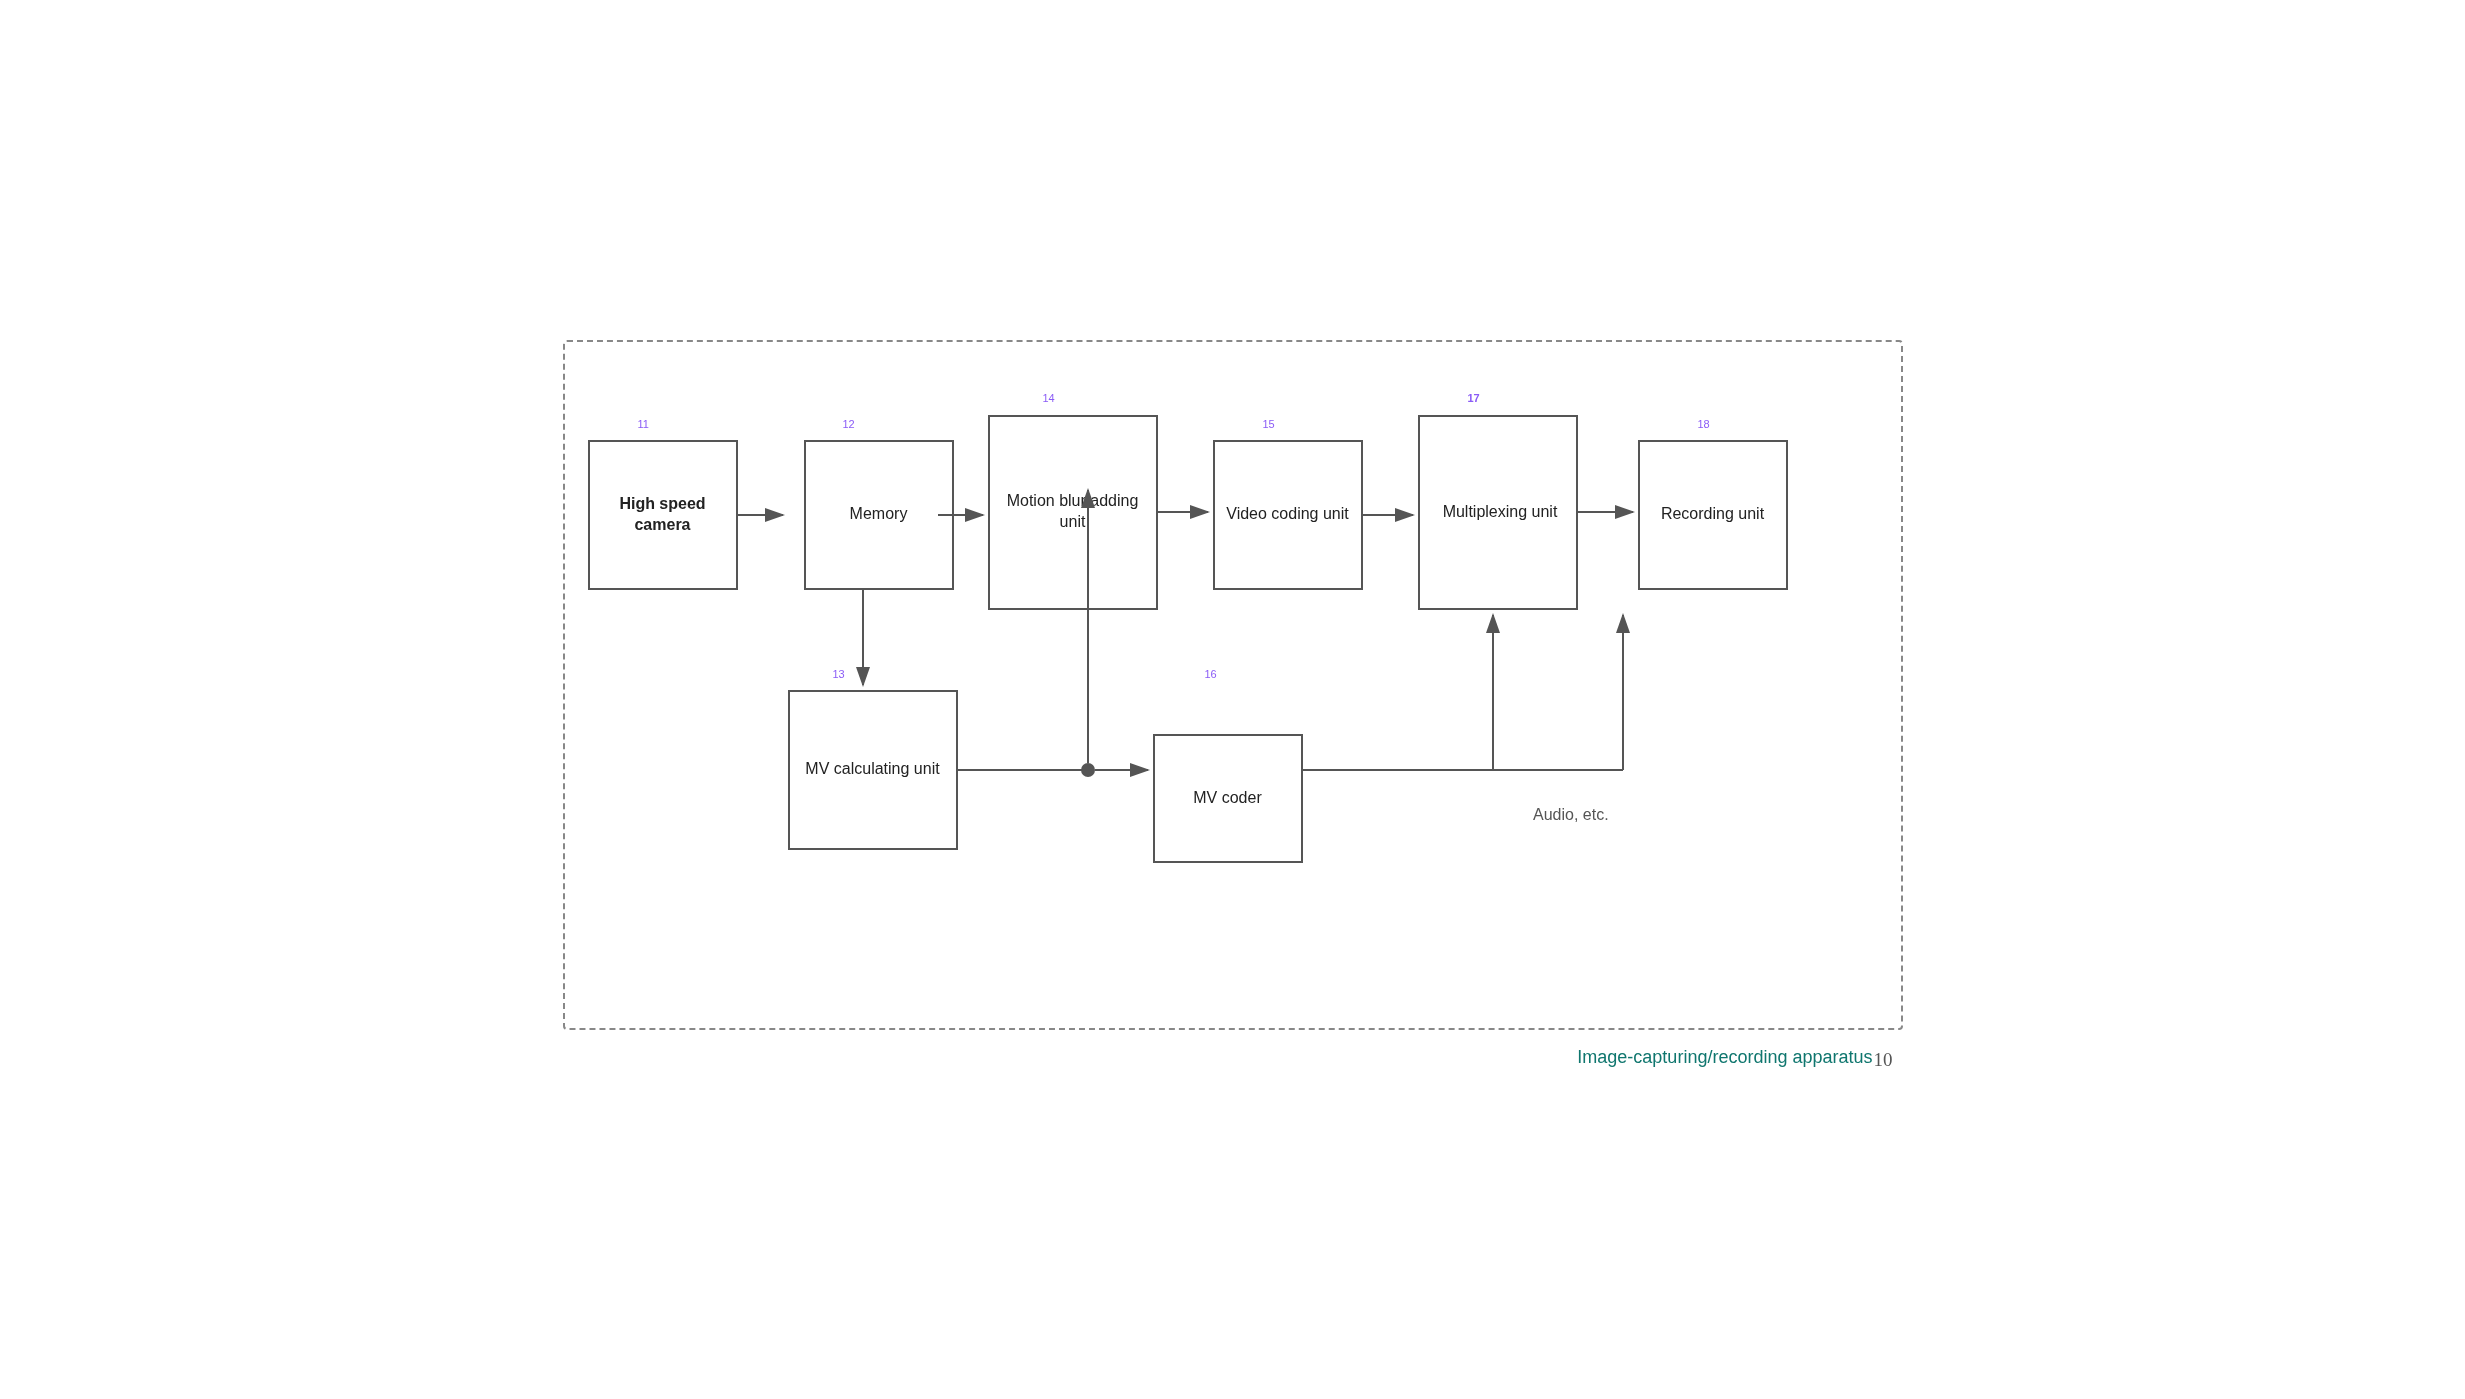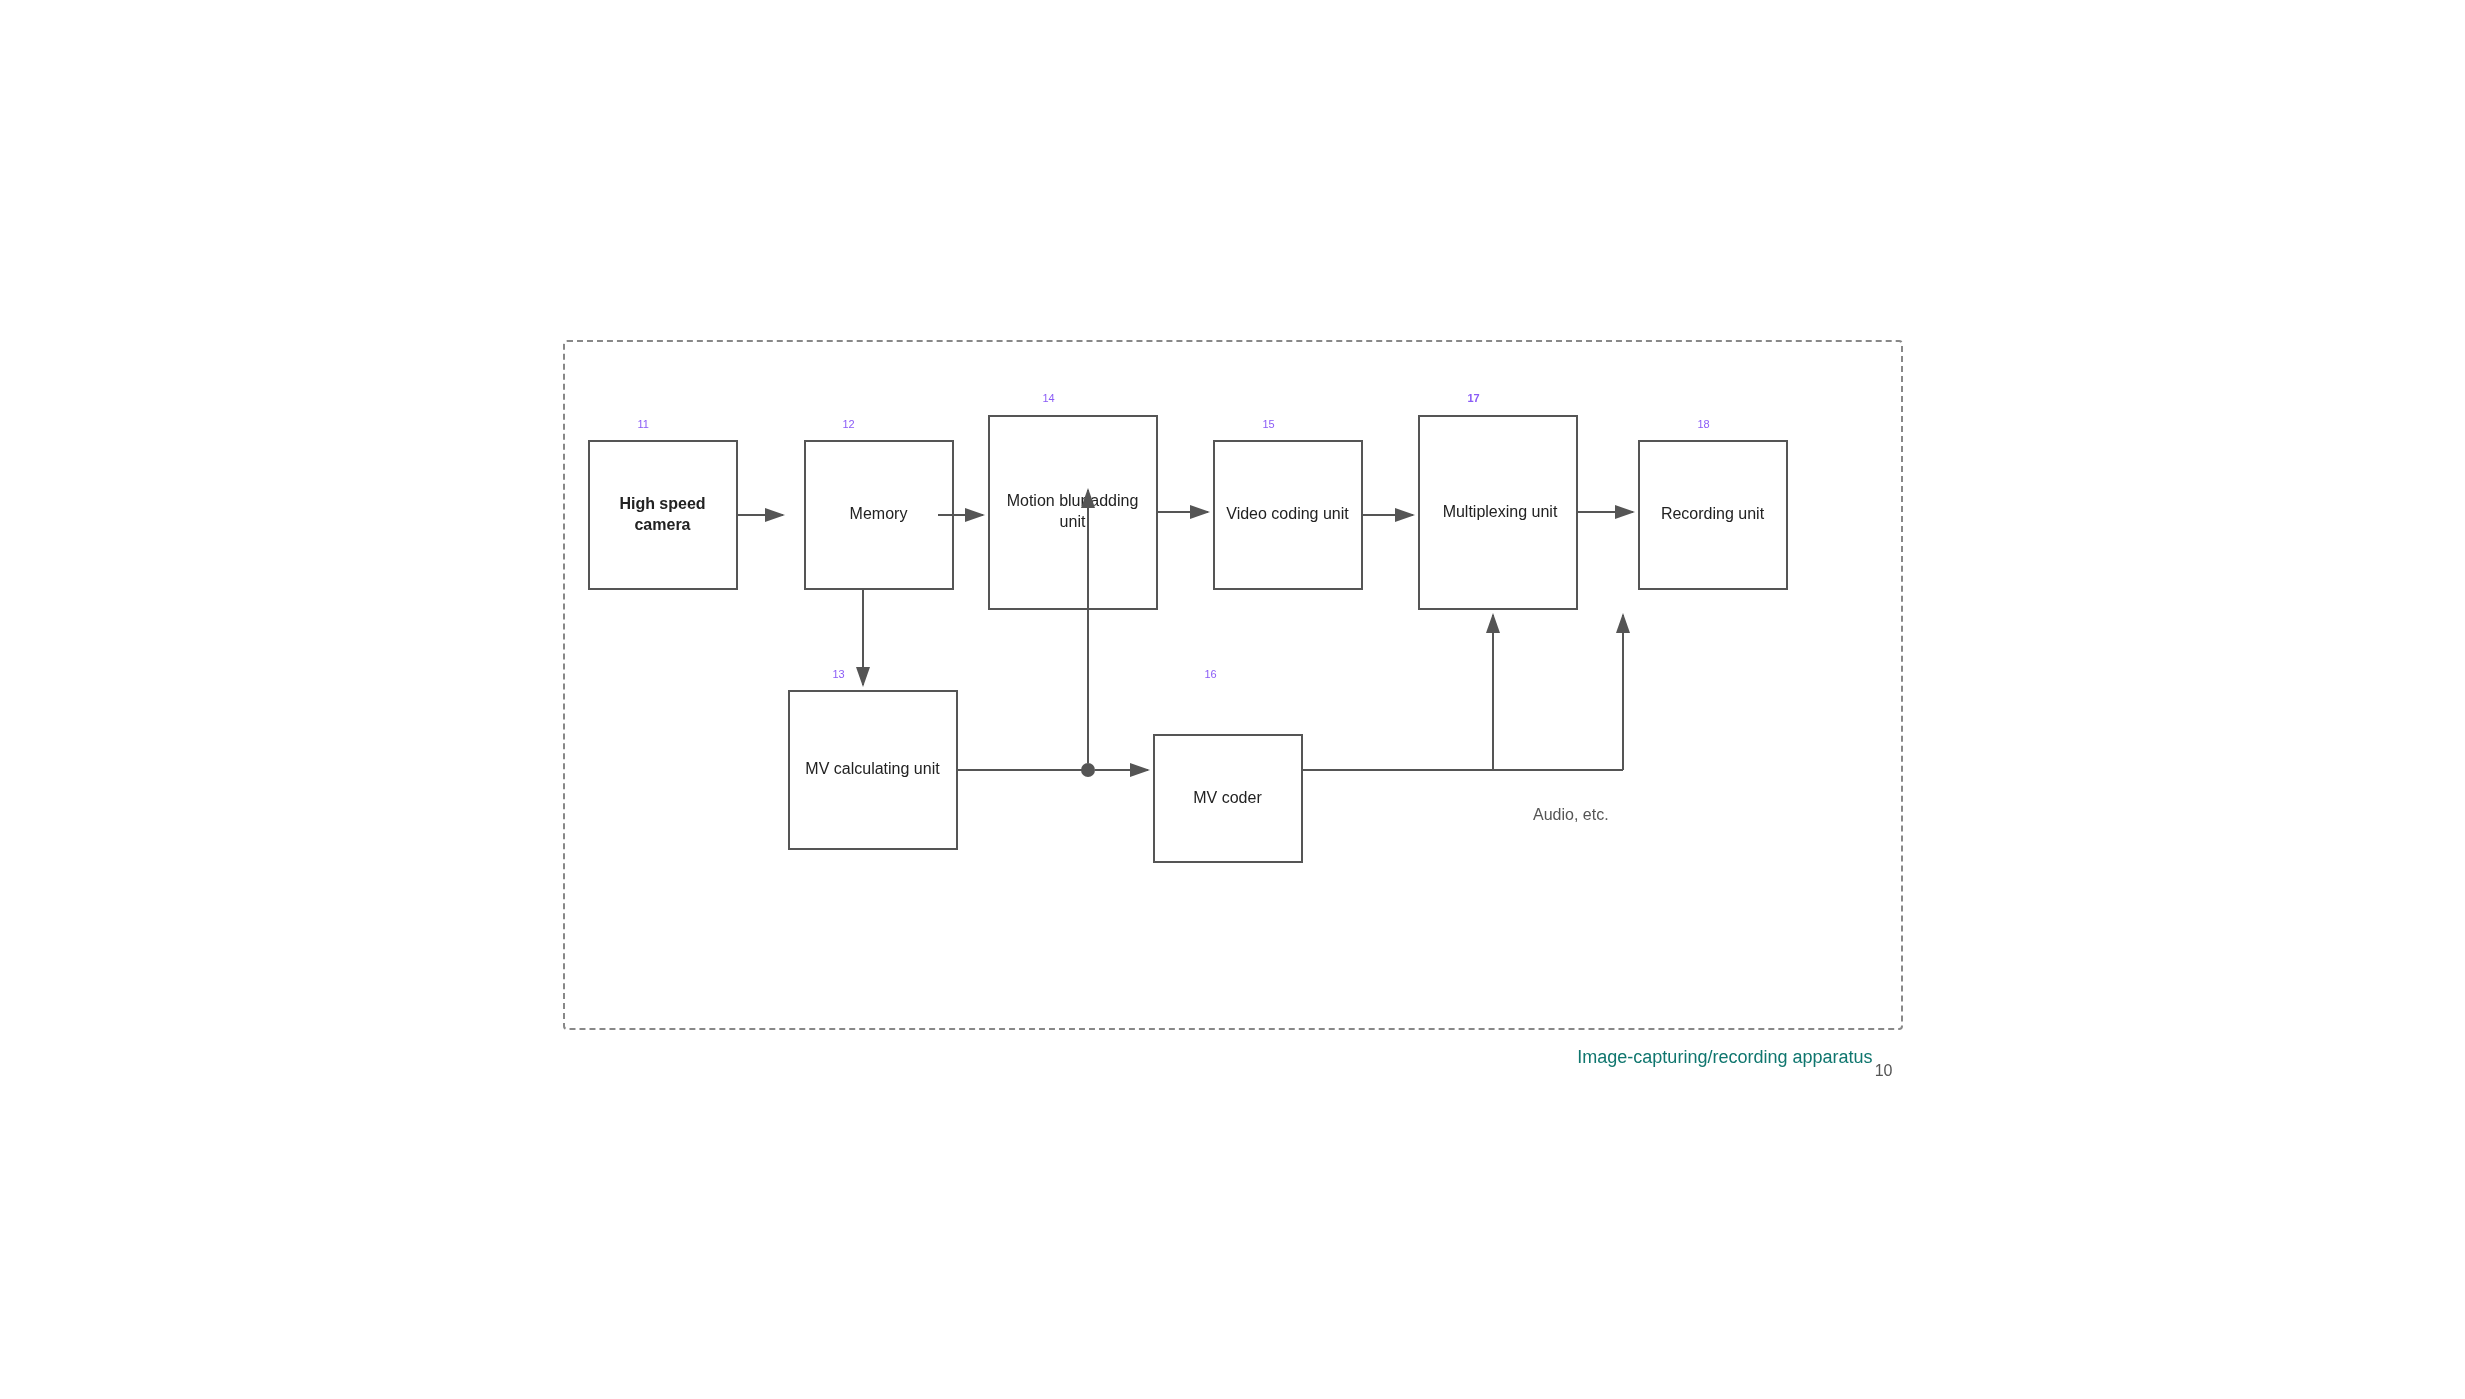--- a/index.html
+++ b/index.html
@@ -32,24 +32,25 @@
     .apparatus-label {
       position: absolute;
       bottom: 22px;
       right: 60px;
       font-size: 18px;
       color: #0f766e;
     }
 
     .apparatus-number {
       position: absolute;
-      bottom: 10px;
+      bottom: 19px;
       right: 40px;
-      font-size: 16px;
+      font-size: 19px;
       color: #555;
+      font-family: Liberation Serif, serif;
     }
 
     
     .block {
       position: absolute;
       border: 2px solid #555;
       background: #fff;
       display: flex;
       flex-direction: column;
       align-items: center;

